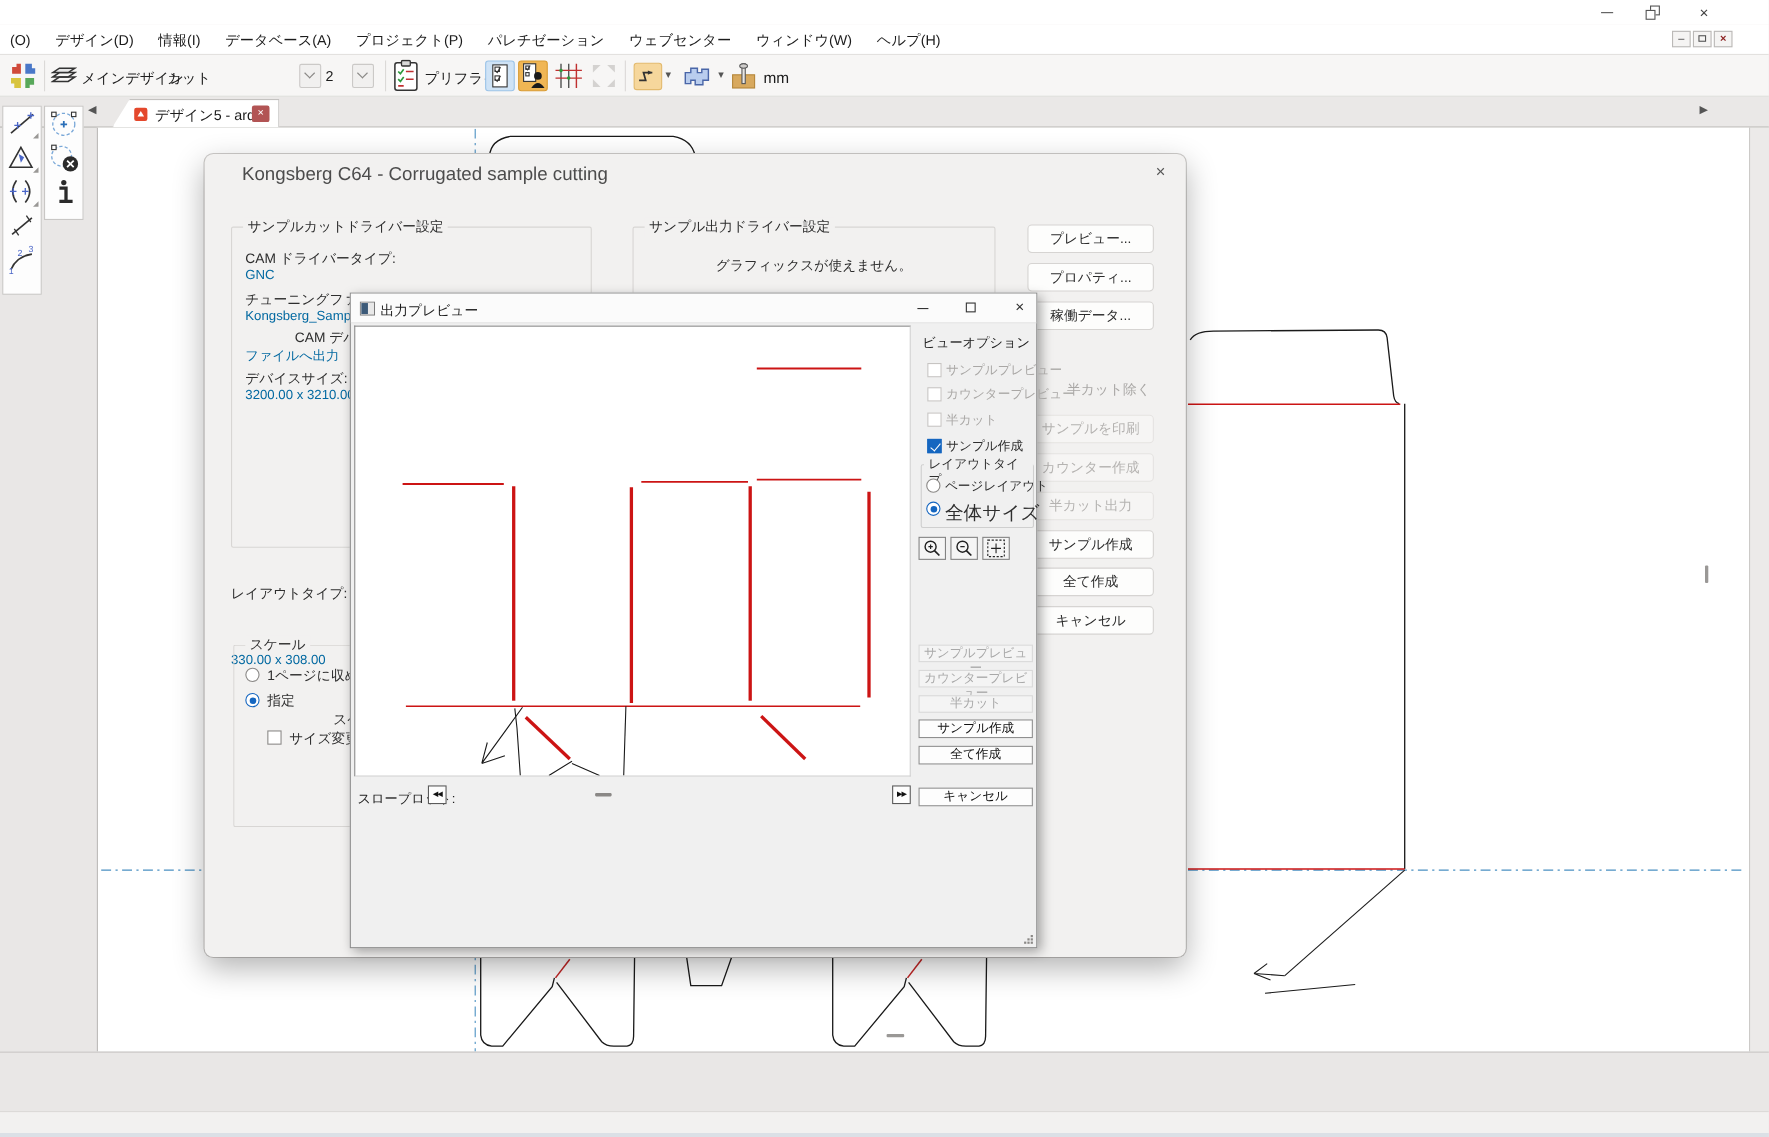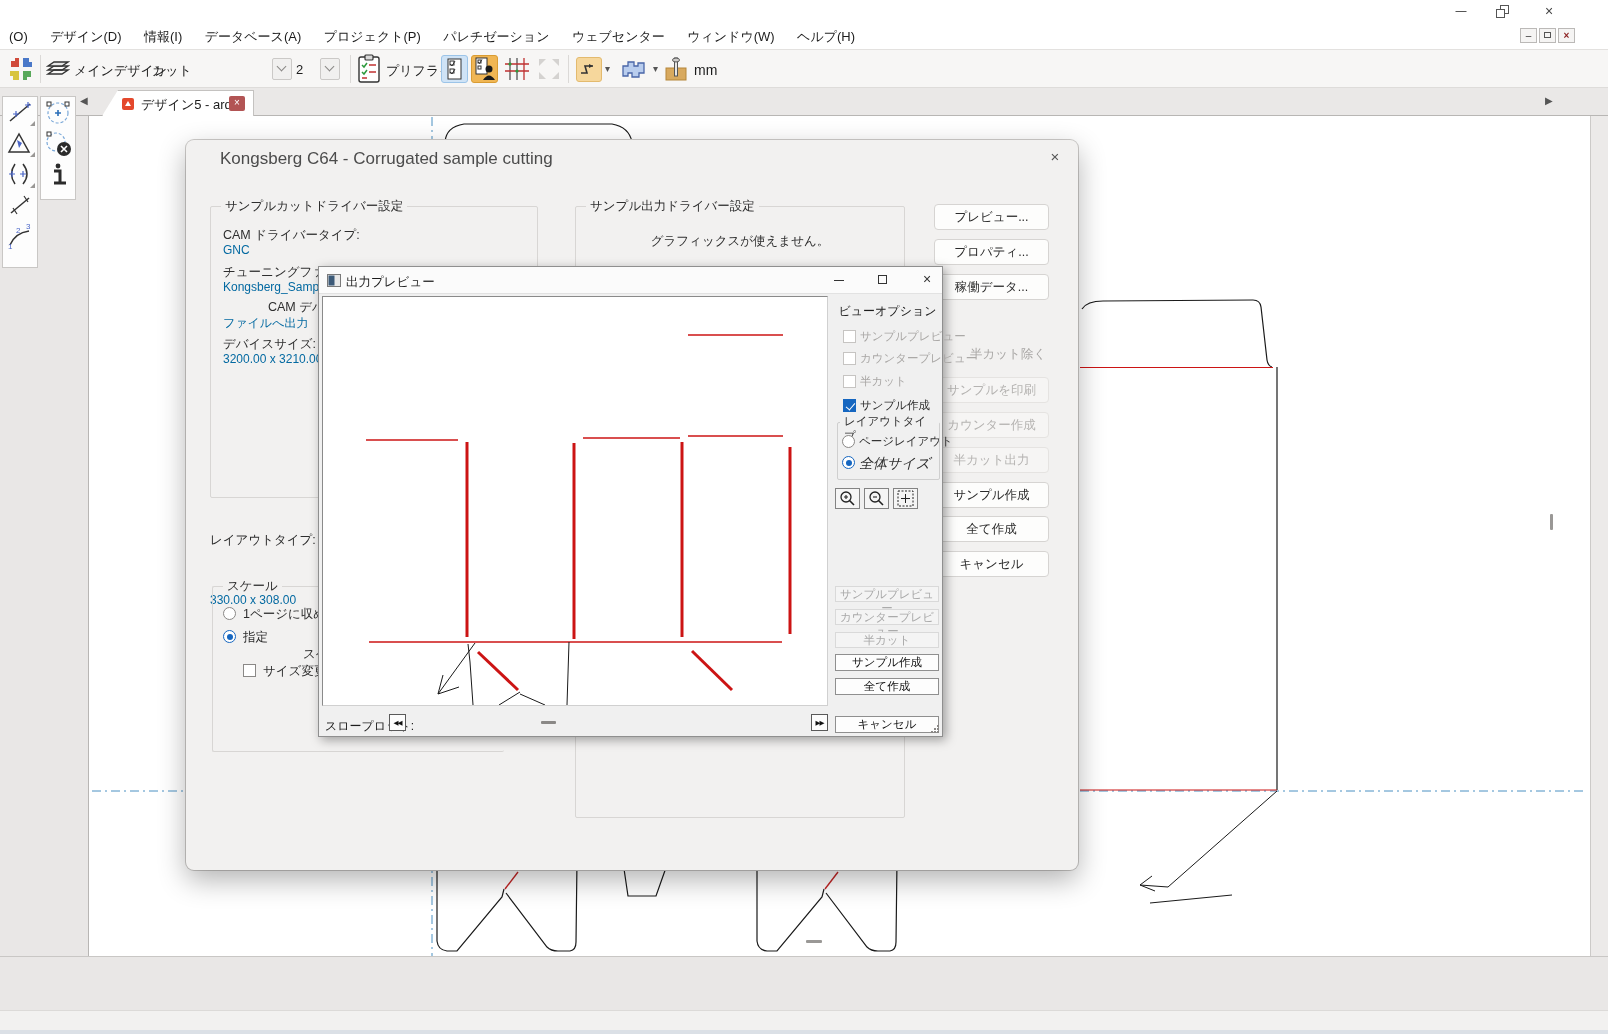--- a/index.html
+++ b/index.html
@@ -50,21 +50,21 @@
   .radio.checked { border:1.5px solid #1566c0; }
   .radio.checked::after { content:""; position:absolute; left:2.5px; top:2.5px; width:6px; height:6px; border-radius:50%; background:#1566c0; }
   .checkbox { width:13px; height:13px; border:1px solid #8a8886; background:#fff; }
   .checkbox.disabled { border-color:#c6c4c2; }
   .checkbox.checked { background:#1566c0; border-color:#1566c0; }
   .checkbox.checked::after { content:""; position:absolute; left:4px; top:1px; width:4px; height:8px;
     border-right:1.6px solid #fff; border-bottom:1.6px solid #fff; transform:rotate(40deg); }
   .ctl-label { font-size:12.5px; color:#2e2e2e; white-space:nowrap; }
   .ctl-label.disabled { color:#a9a7a5; }
   
-  #preview-dialog { left:318px; top:266px; width:625px; height:471px; background:#f0f0f0; border:1px solid #8f8f8f;
+  #preview-dialog { left:318px; top:266px; width:625px; height:596px; background:#f0f0f0; border:1px solid #8f8f8f;
     box-shadow:3px 3px 10px rgba(0,0,0,.35);padding-left:41px; }
   #pv-titlebar { left:0; top:0; width:623px; height:27px; background:#fbfbfb; border-bottom:1px solid #e2e2e2; }
   #pv-title { left:27px; top:7px; font-size:12.5px; color:#1c1c1c; }
   .pvwbtn { width:30px; height:25px; top:0; text-align:center; line-height:25px; font-size:12px; color:#333; cursor:pointer; }
   #pv-canvas { left:3px; top:29px; width:506px; height:410px; background:#fff; border:1px solid #8a8a8a; border-right-color:#d0d0d0; border-bottom-color:#d0d0d0; }
   .pv-sbtn { width:104px; height:16px; background:#f4f4f4; border:1px solid #d9d9d9; font-size:11.5px; color:#a8a8a8; text-align:center; line-height:14px; cursor:default; }
   .pv-sbtn.enabled { background:#fdfdfd; border:1px solid #8f8f8f; color:#111; height:17px; line-height:15px; cursor:pointer; }
   .zoombtn { width:25px; height:21px; background:#f5f5f5; border:1px solid #838383; cursor:pointer; }
   .slopebtn { width:17px; height:17px; background:#fdfdfd; border:1px solid #5a5a5a; font-size:6.5px; color:#111; text-align:center; line-height:15px; letter-spacing:-1px; cursor:pointer; }
   .smalltext { font-size:12px; color:#1c1c1c; }
@@ -400,21 +400,21 @@
   <div class="abs checkbox disabled" style="left:524px;top:108px;"></div>
   <span class="abs ctl-label disabled" style="left:541px;top:107px;font-size:11.5px;">半カット</span>
   <div class="abs checkbox checked" style="left:524px;top:132px;"></div>
   <span class="abs ctl-label" style="left:541px;top:131px;font-size:11.5px;">サンプル作成</span>
 
   <div class="abs group" style="left:518px;top:155px;width:103px;height:58px;border-color:#cfcfcf;">
     <span class="group-label" style="background:#f0f0f0;font-size:11.5px;left:2px;">レイアウトタイプ</span>
     <div class="abs radio" style="left:4px;top:12px;"></div>
     <span class="abs ctl-label" style="left:21px;top:11px;font-size:11.5px;">ページレイアウト</span>
     <div class="abs radio checked" style="left:4px;top:33px;"></div>
-    <span class="abs ctl-label" style="left:21px;top:32px;font-size:14px;font-style:italic;">全体サイズ</span>
+    <span class="abs ctl-label" style="left:21px;top:32px;font-size:17px;">全体サイズ</span>
   </div>
 
   <div class="abs zoombtn" style="left:516px;top:221px;">
     <svg width="23" height="19" viewBox="0 0 23 19">
         <circle cx="10" cy="8" r="5" fill="none" stroke="#222" stroke-width="1.3"></circle>
         <line x1="13.5" y1="11.5" x2="18" y2="16" stroke="#222" stroke-width="1.6"></line>
         <path d="M8,8 h4 M10,6 v4" stroke="#222" stroke-width="1.1"></path>
       </svg>
   </div>
   <div class="abs zoombtn" style="left:545px;top:221px;">

